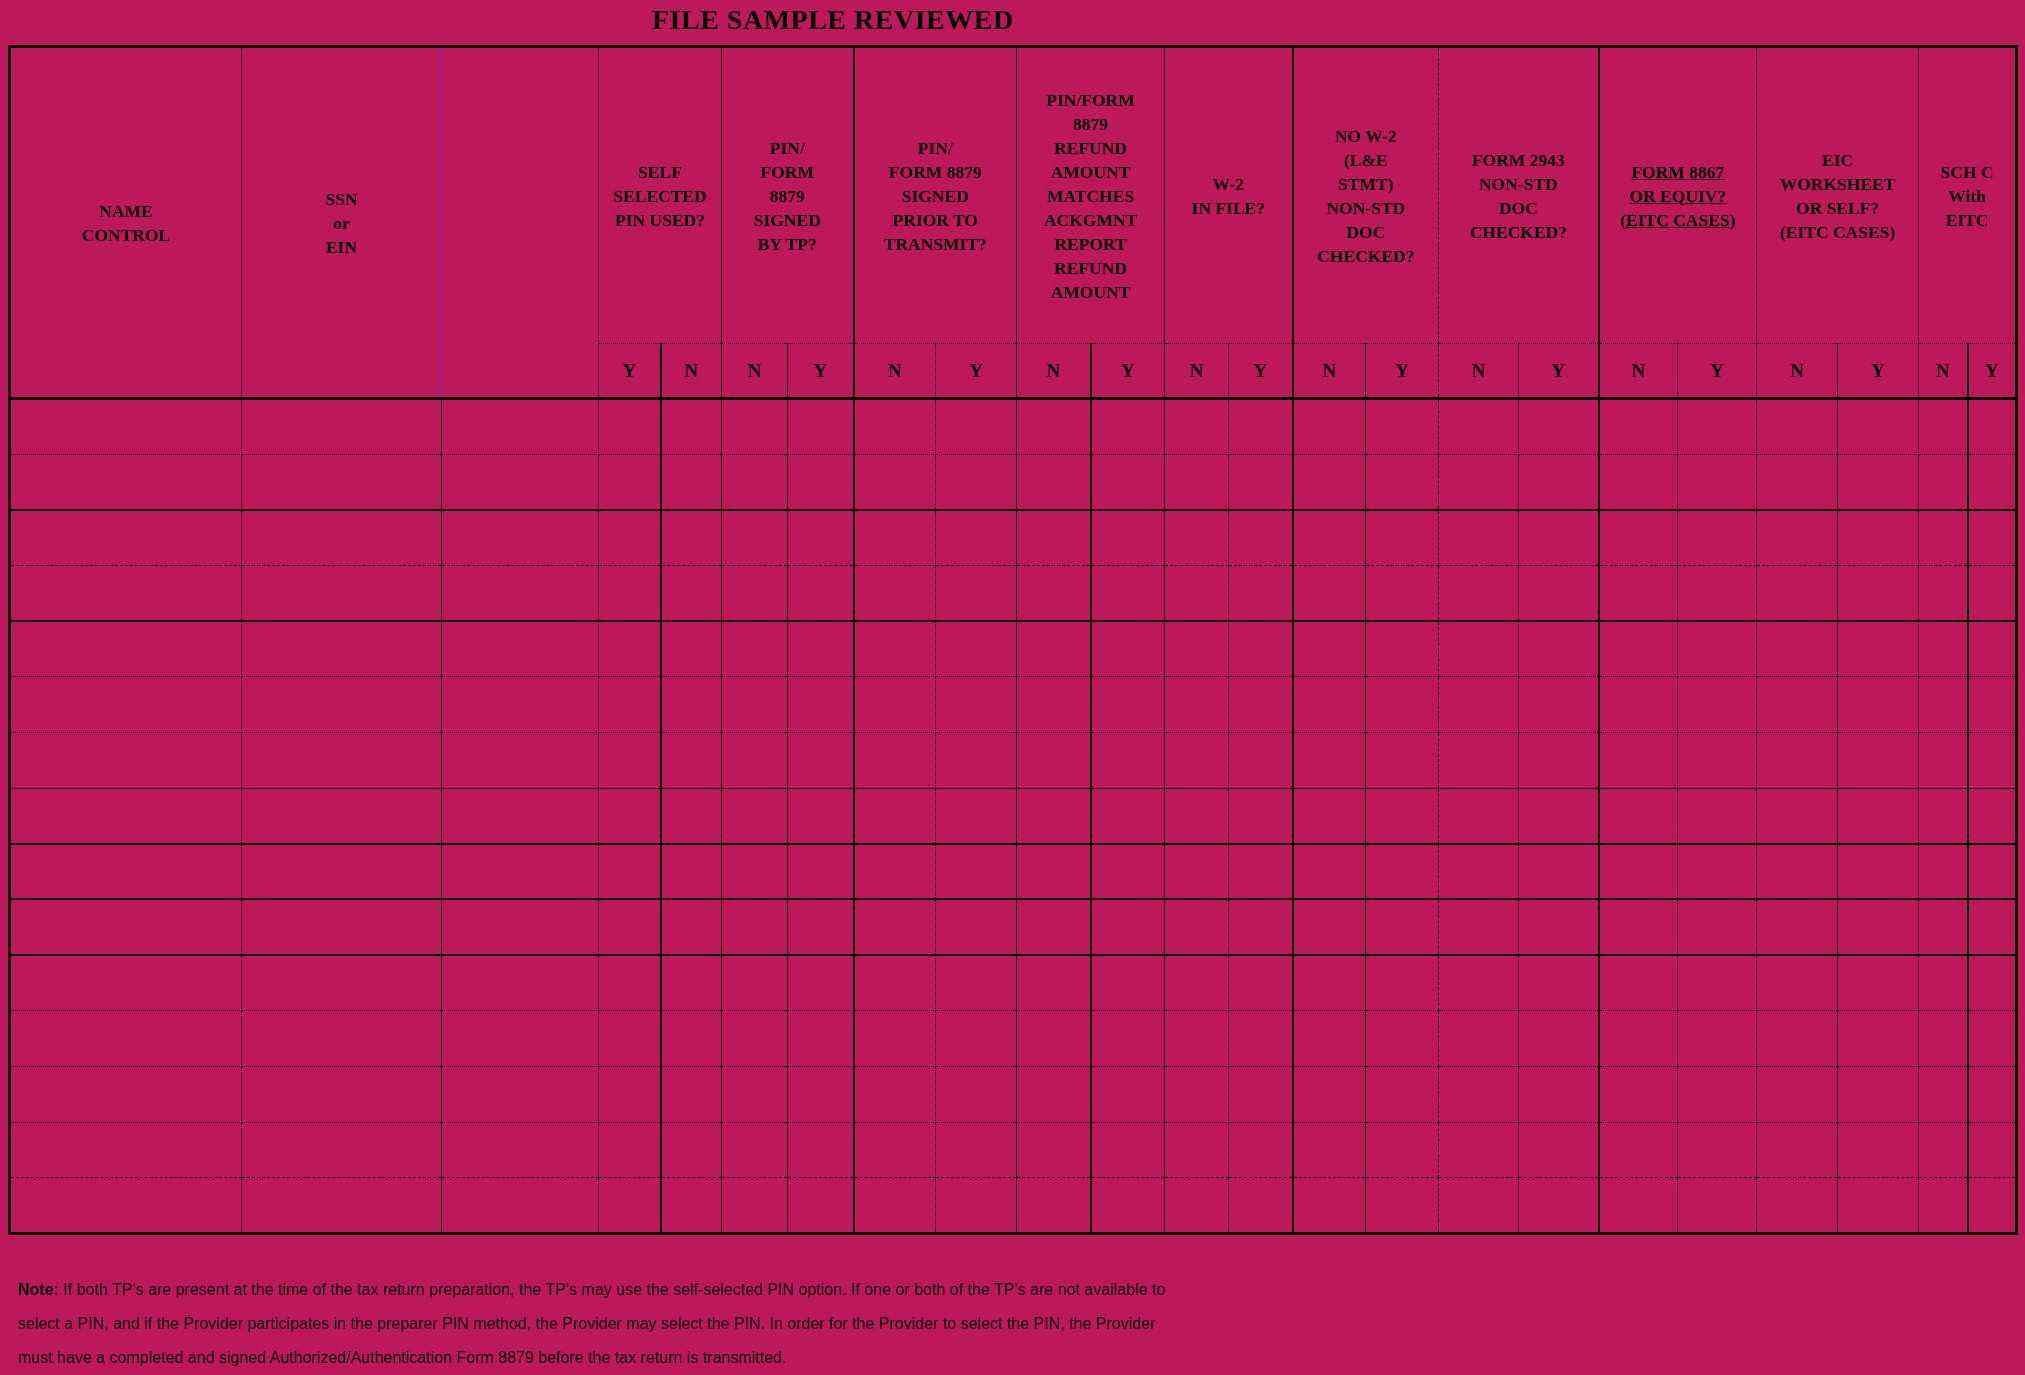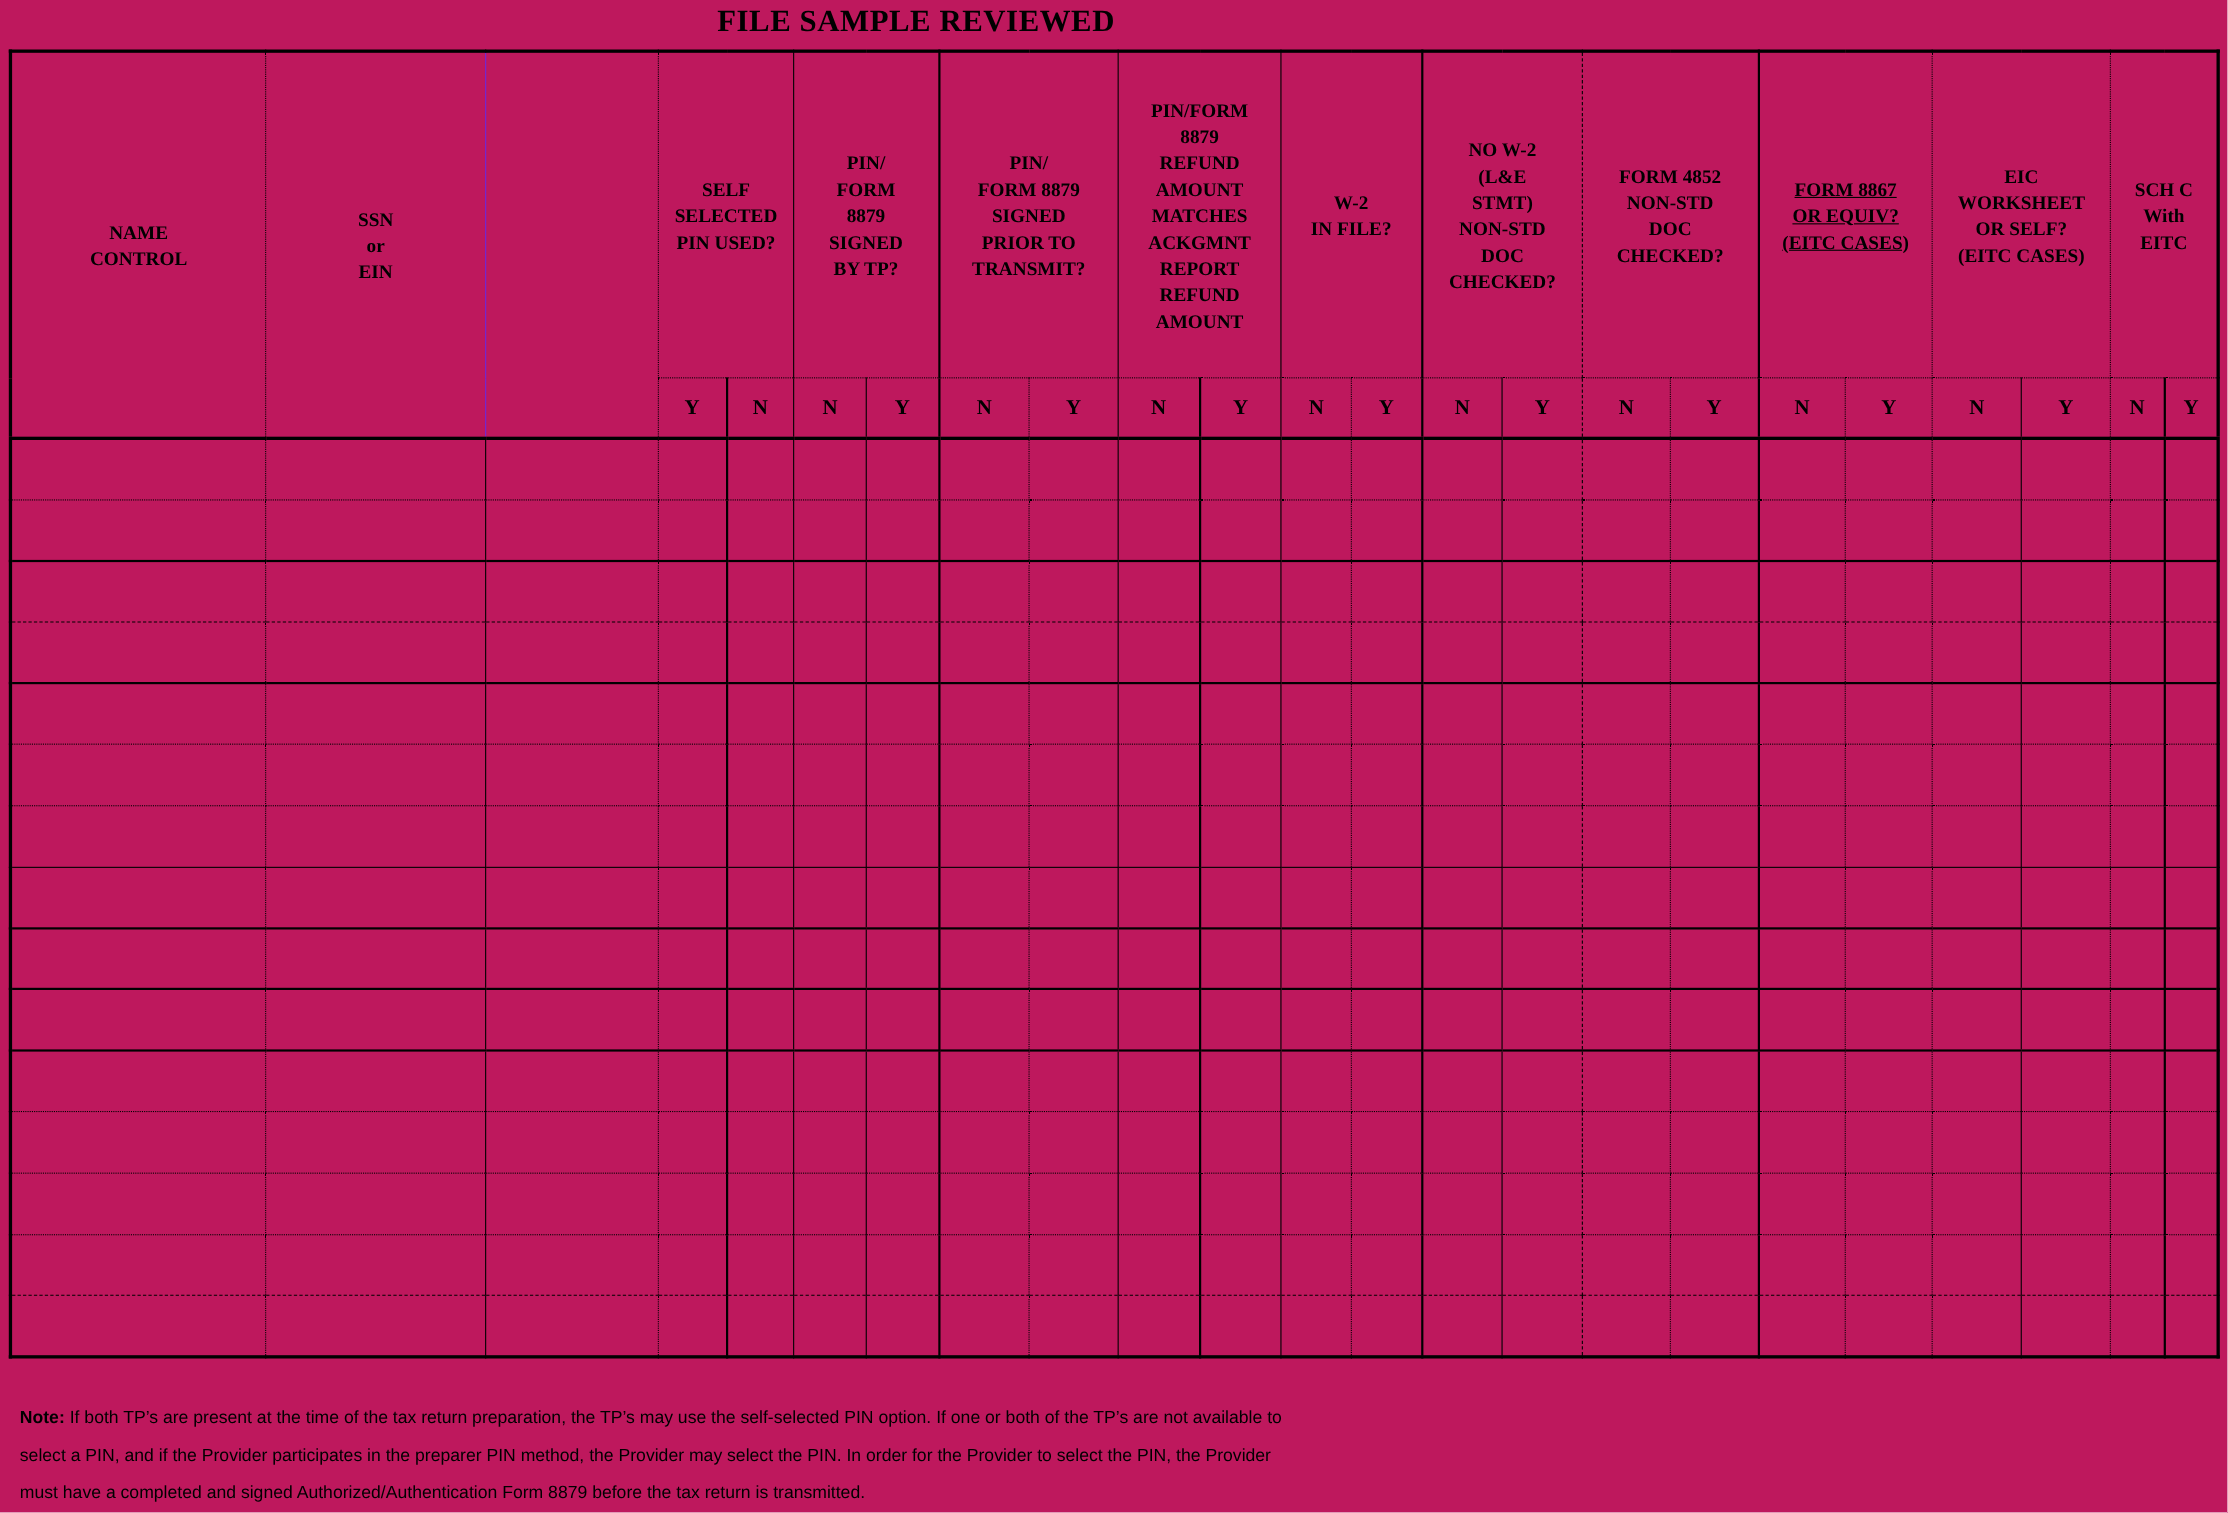--- a/index.html
+++ b/index.html
@@ -157,21 +157,21 @@
 REFUND
 AMOUNT</th>
         <th colspan="2" class="qcell q5">W-2
 IN FILE?</th>
         <th colspan="2" class="qcell q6">NO W-2
 (L&amp;E
 STMT)
 NON-STD
 DOC
 CHECKED?</th>
-        <th colspan="2" class="qcell q7">FORM 4852
+        <th colspan="2" class="qcell q7">FORM 2943
 NON-STD
 DOC
 CHECKED?</th>
         <th colspan="2" class="qcell q8">FORM 8867
 OR EQUIV?
 (EITC CASES)</th>
         <th colspan="2" class="qcell q9">EIC
 WORKSHEET
 OR SELF?
 (EITC CASES)</th>

